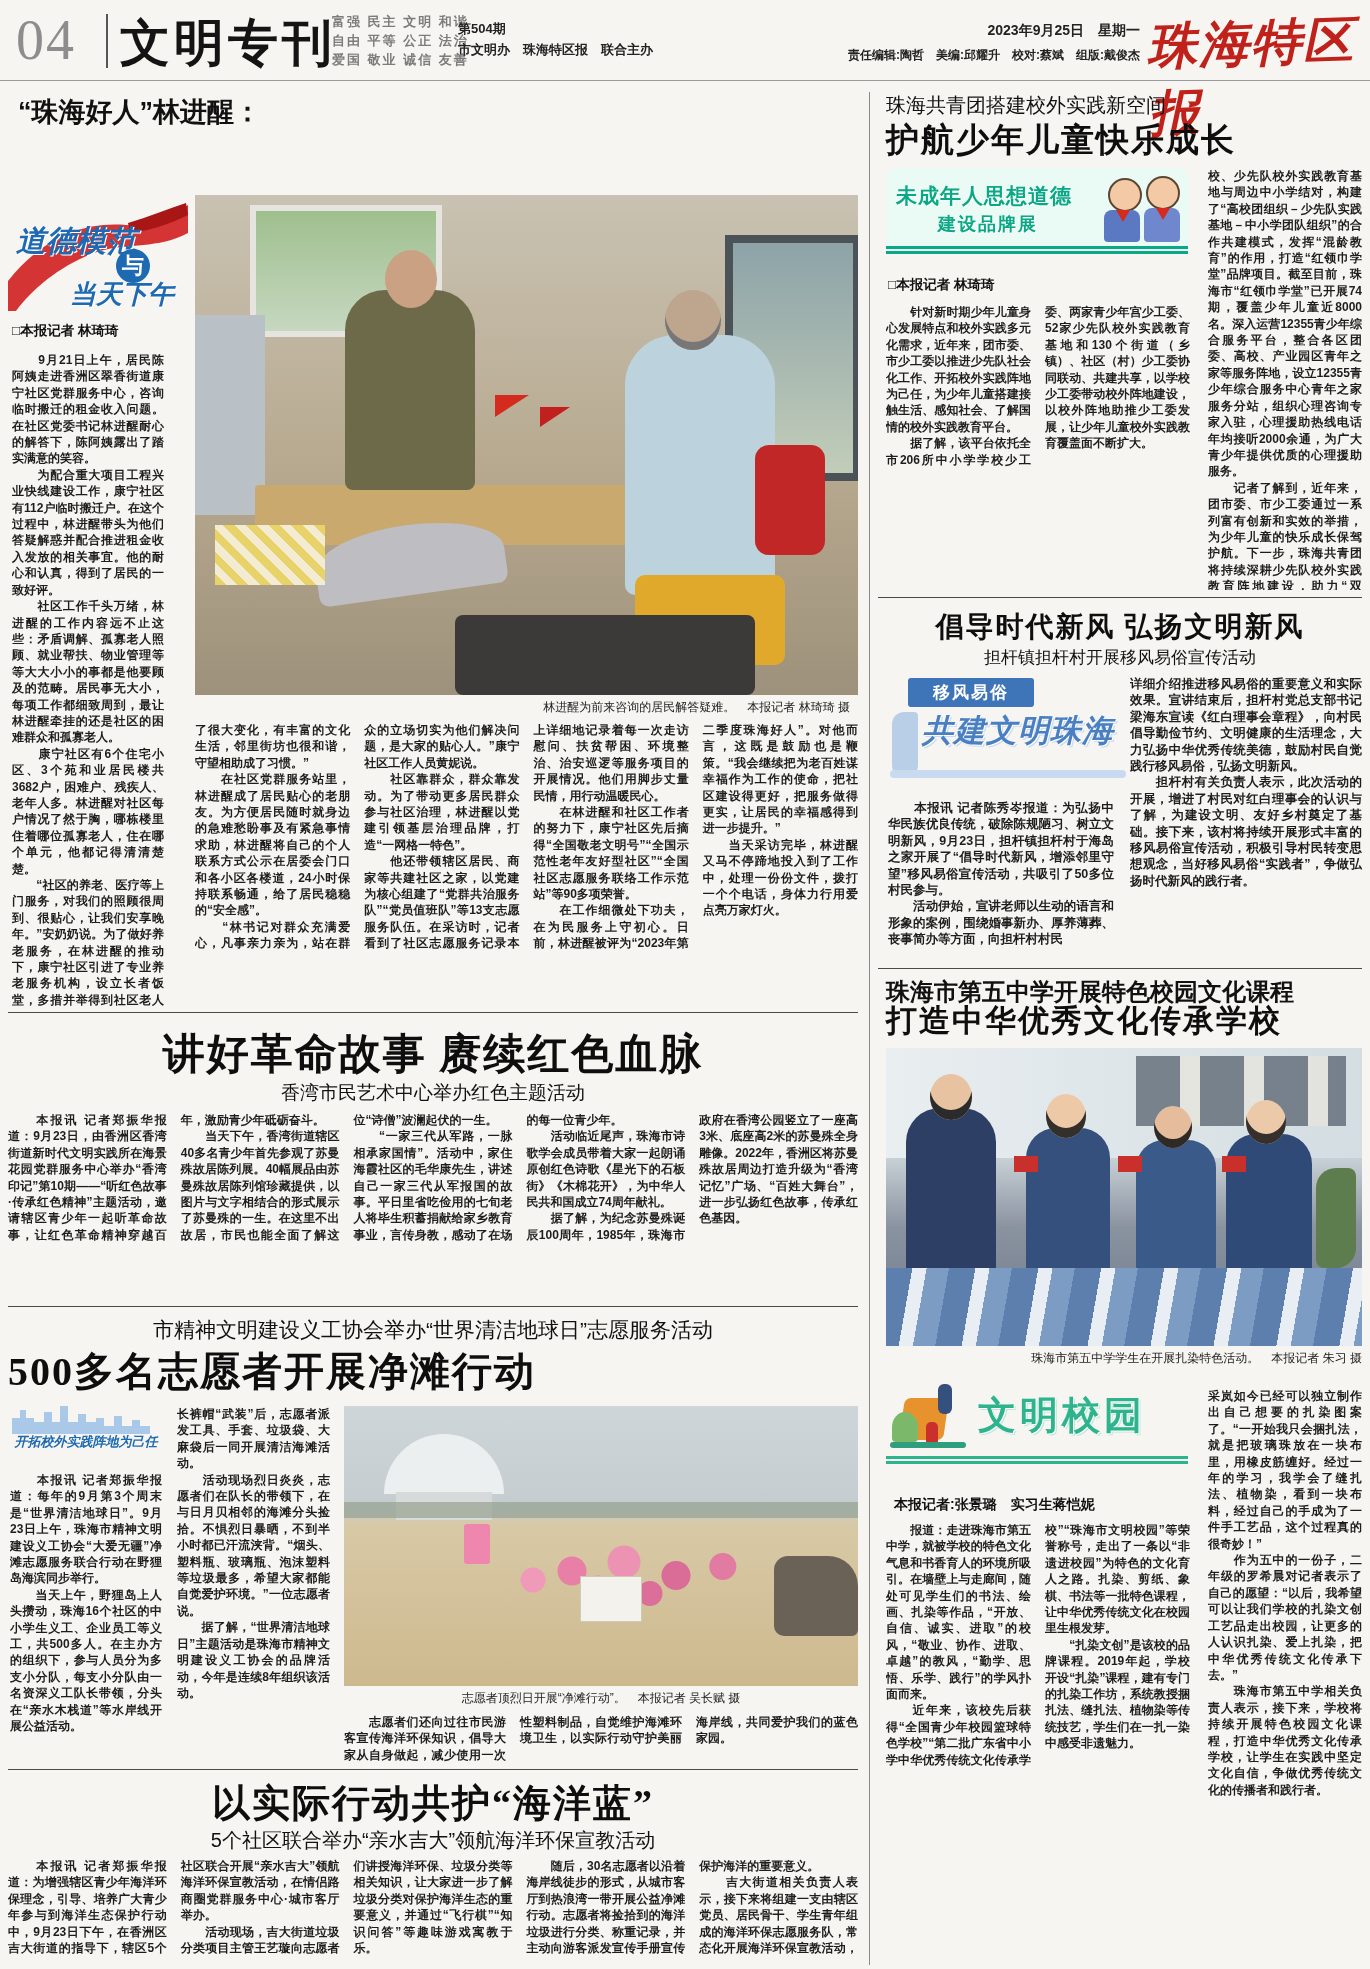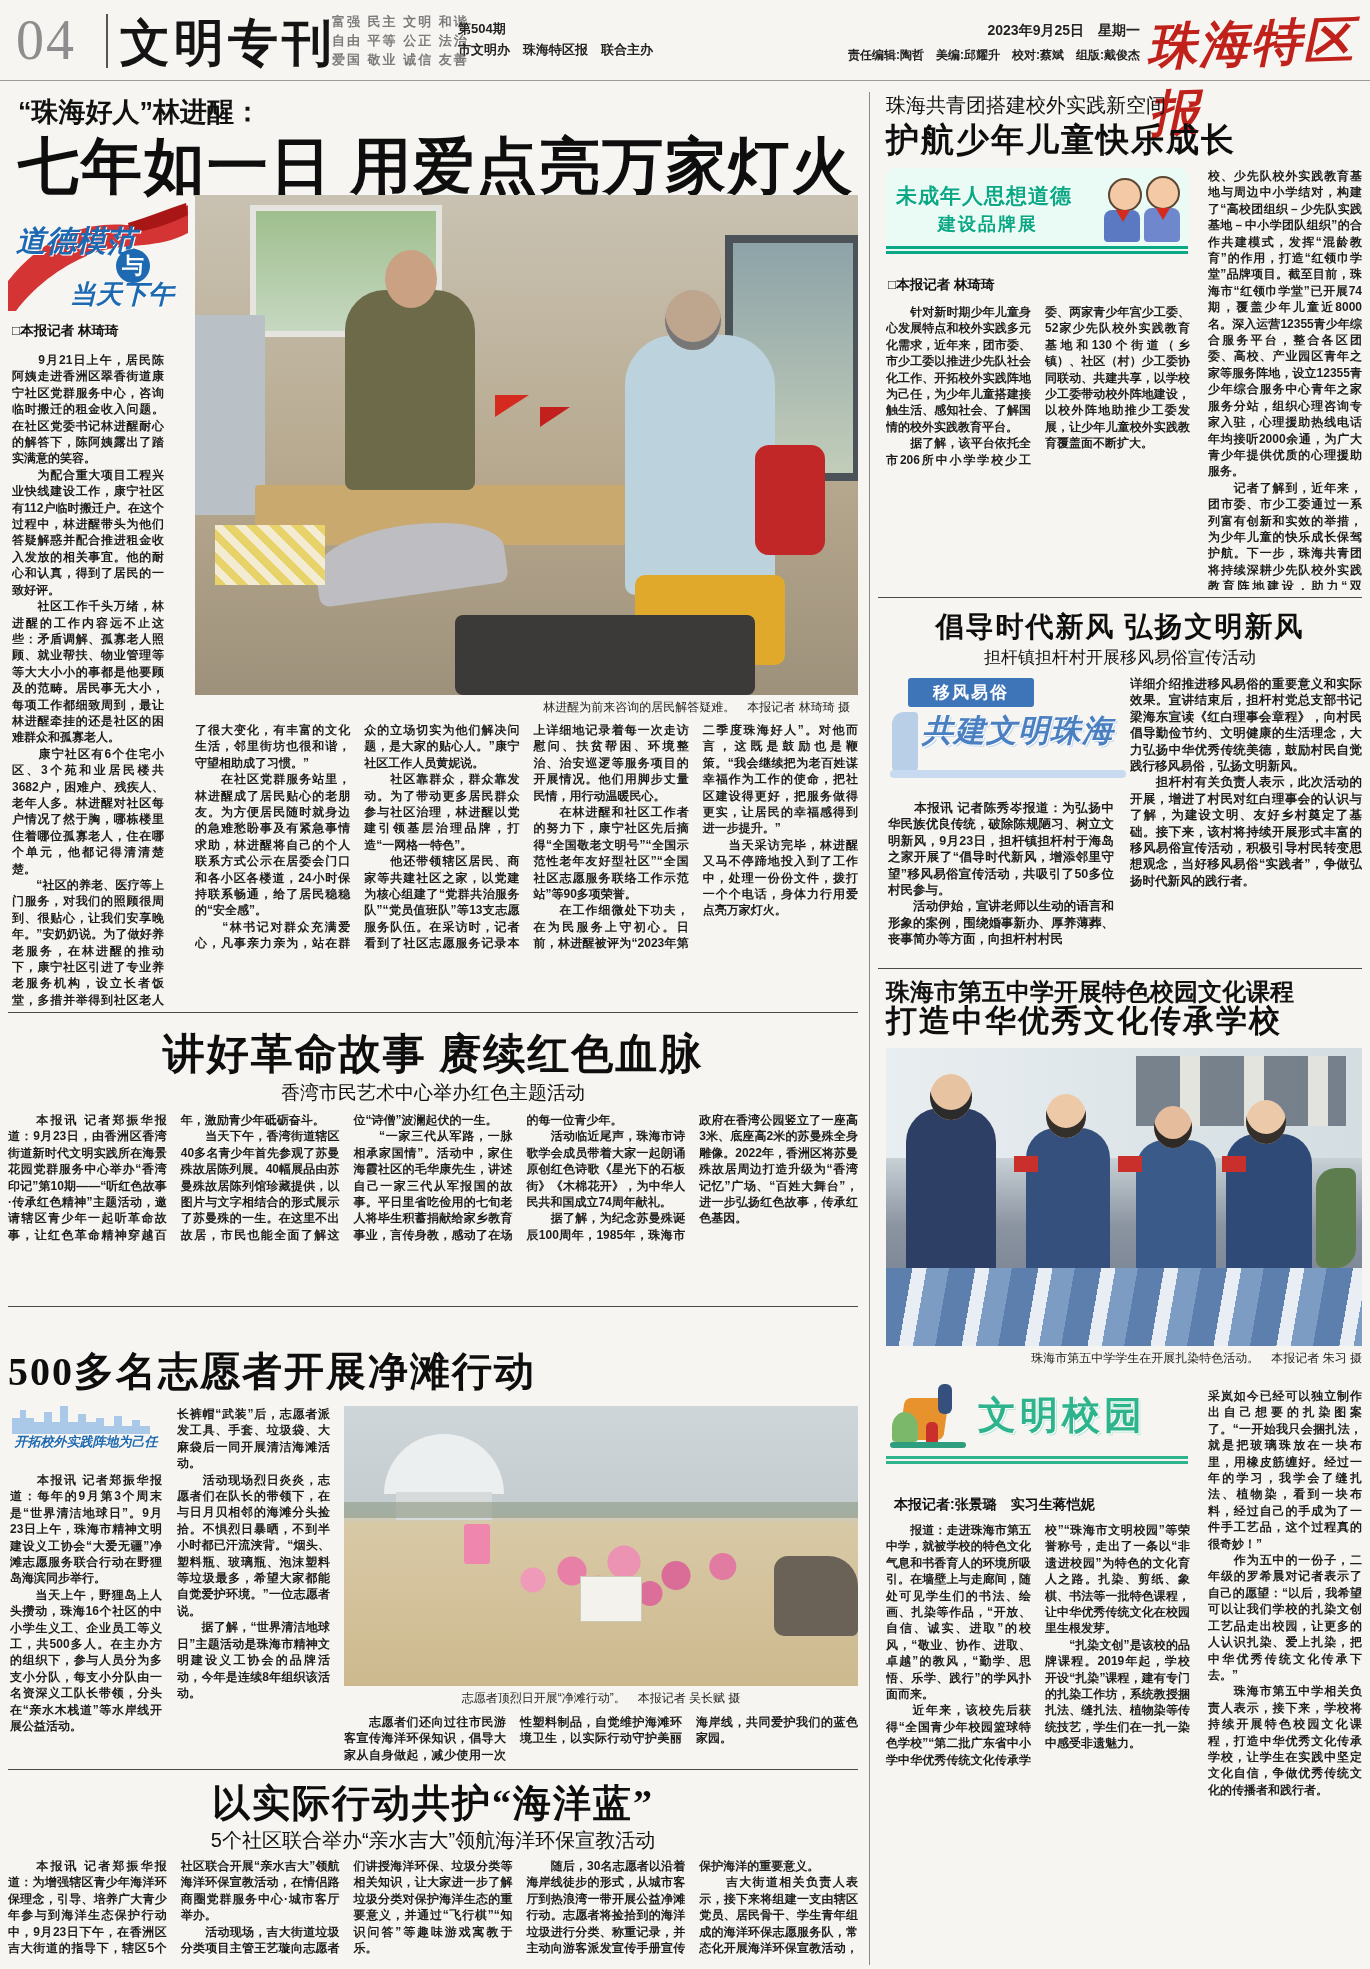--- a/index.html
+++ b/index.html
@@ -52,21 +52,20 @@
       <div style="font-size:14px;font-weight:bold;color:#222;">2023年9月25日　星期一</div>
       <div style="font-size:12px;font-weight:bold;color:#222;margin-top:7px;">责任编辑:陶哲　美编:邱耀升　校对:蔡斌　组版:戴俊杰</div>
     </div>
     <div class="abs logo" style="left:1148px;top:10px;">珠海特区报</div>
   </div>
   <div class="hrule" style="left:0;top:80px;width:1370px;background:#9a9a9a;"></div>
 
   <div class="vrule" style="left:869px;top:92px;height:1873px;"></div>
 
   <div class="abs kicker" style="left:18px;top:94px;font-size:27px;">“珠海好人”林进醒：</div>
-  <div class="abs headline" style="left:18px;top:126px;font-size:61px;">七年如一日  用爱点亮万家灯火</div>
 
   <div class="abs" style="left:8px;top:203px;width:180px;height:108px;">
     <svg width="180" height="108" viewBox="0 0 180 108" style="position:absolute;left:0;top:0;">
       <path d="M0 78 C30 40 70 18 118 22 C145 25 165 12 180 2 L180 30 C150 46 120 40 92 48 C55 60 25 85 8 108 L0 108 Z" fill="#cf1f1f" opacity="0.9"></path>
       <path d="M120 20 C140 14 160 6 178 0 L180 12 C160 22 140 28 122 30 Z" fill="#a81616"></path>
     </svg>
     <div class="abs badge-blue" style="left:8px;top:18px;font-size:30px;text-shadow:1px 1px 0 #fff;">道德模范</div>
     <div class="abs" style="left:108px;top:46px;width:34px;height:34px;border-radius:50%;background:#1d6ab2;color:#fff;font-size:22px;font-weight:bold;text-align:center;line-height:34px;">与</div>
     <div class="abs badge-blue" style="left:62px;top:74px;font-size:26px;text-shadow:1px 1px 0 #fff;">当天下午</div>
   </div>
@@ -112,20 +111,21 @@
   <div class="abs headline" style="left:8px;top:1026px;width:850px;text-align:center;font-size:42px;">讲好革命故事  赓续红色血脉</div>
   <div class="abs" style="left:8px;top:1080px;width:850px;text-align:center;font-size:19px;color:#111;">香湾市民艺术中心举办红色主题活动</div>
   <div class="abs body-text cols5" style="left:8px;top:1112px;width:850px;height:188px;overflow:hidden;">　　本报讯 记者郑振华报道：9月23日，由香洲区香湾街道新时代文明实践所在海景花园党群服务中心举办“香湾印记”第10期——“听红色故事·传承红色精神”主题活动，邀请辖区青少年一起听革命故事，让红色革命精神穿越百年，激励青少年砥砺奋斗。
 　　当天下午，香湾街道辖区40多名青少年首先参观了苏曼殊故居陈列展。40幅展品由苏曼殊故居陈列馆珍藏提供，以图片与文字相结合的形式展示了苏曼殊的一生。在这里不出故居，市民也能全面了解这位“诗僧”波澜起伏的一生。
 　　“一家三代从军路，一脉相承家国情”。活动中，家住海霞社区的毛华康先生，讲述自己一家三代从军报国的故事。平日里省吃俭用的七旬老人将毕生积蓄捐献给家乡教育事业，言传身教，感动了在场的每一位青少年。
 　　活动临近尾声，珠海市诗歌学会成员带着大家一起朗诵原创红色诗歌《星光下的石板街》《木棉花开》，为中华人民共和国成立74周年献礼。
 　　据了解，为纪念苏曼殊诞辰100周年，1985年，珠海市政府在香湾公园竖立了一座高3米、底座高2米的苏曼殊全身雕像。2022年，香洲区将苏曼殊故居周边打造升级为“香湾记忆”广场、“百姓大舞台”，进一步弘扬红色故事，传承红色基因。</div>
 
   <div class="hrule" style="left:8px;top:1306px;width:850px;"></div>
 
+  <div class="abs kicker" style="left:8px;top:1316px;width:850px;text-align:center;font-size:21px;font-weight:normal;">市精神文明建设义工协会举办“世界清洁地球日”志愿服务活动</div>
   <div class="abs headline" style="left:8px;top:1344px;width:850px;text-align:left;font-size:40px;">500多名志愿者开展净滩行动</div>
 
   <div class="abs" style="left:8px;top:1404px;width:156px;height:62px;">
     <svg width="156" height="30" viewBox="0 0 156 30" style="position:absolute;left:0;top:0;">
       <path d="M4 30 V14 h8 V6 h6 V14 h8 V18 h10 V8 h8 V18 h8 V2 h8 V18 h10 V10 h8 V18 h10 V14 h8 V22 h10 V12 h8 V22 h10 V16 h8 V22 h10 V30 Z" fill="#aac8e8"></path>
     </svg>
     <div class="abs badge-blue" style="left:0;top:30px;width:156px;font-size:13px;text-align:center;line-height:15px;">开拓校外实践阵地为己任</div>
   </div>
   <div class="abs body-text" style="left:10px;top:1472px;width:152px;height:290px;overflow:hidden;">　　本报讯 记者郑振华报道：每年的9月第3个周末是“世界清洁地球日”。9月23日上午，珠海市精神文明建设义工协会“大爱无疆”净滩志愿服务联合行动在野狸岛海滨同步举行。
 　　当天上午，野狸岛上人头攒动，珠海16个社区的中小学生义工、企业员工等义工，共500多人。在主办方的组织下，参与人员分为多支小分队，每支小分队由一名资深义工队长带领，分头在“亲水木栈道”等水岸线开展公益活动。</div>

